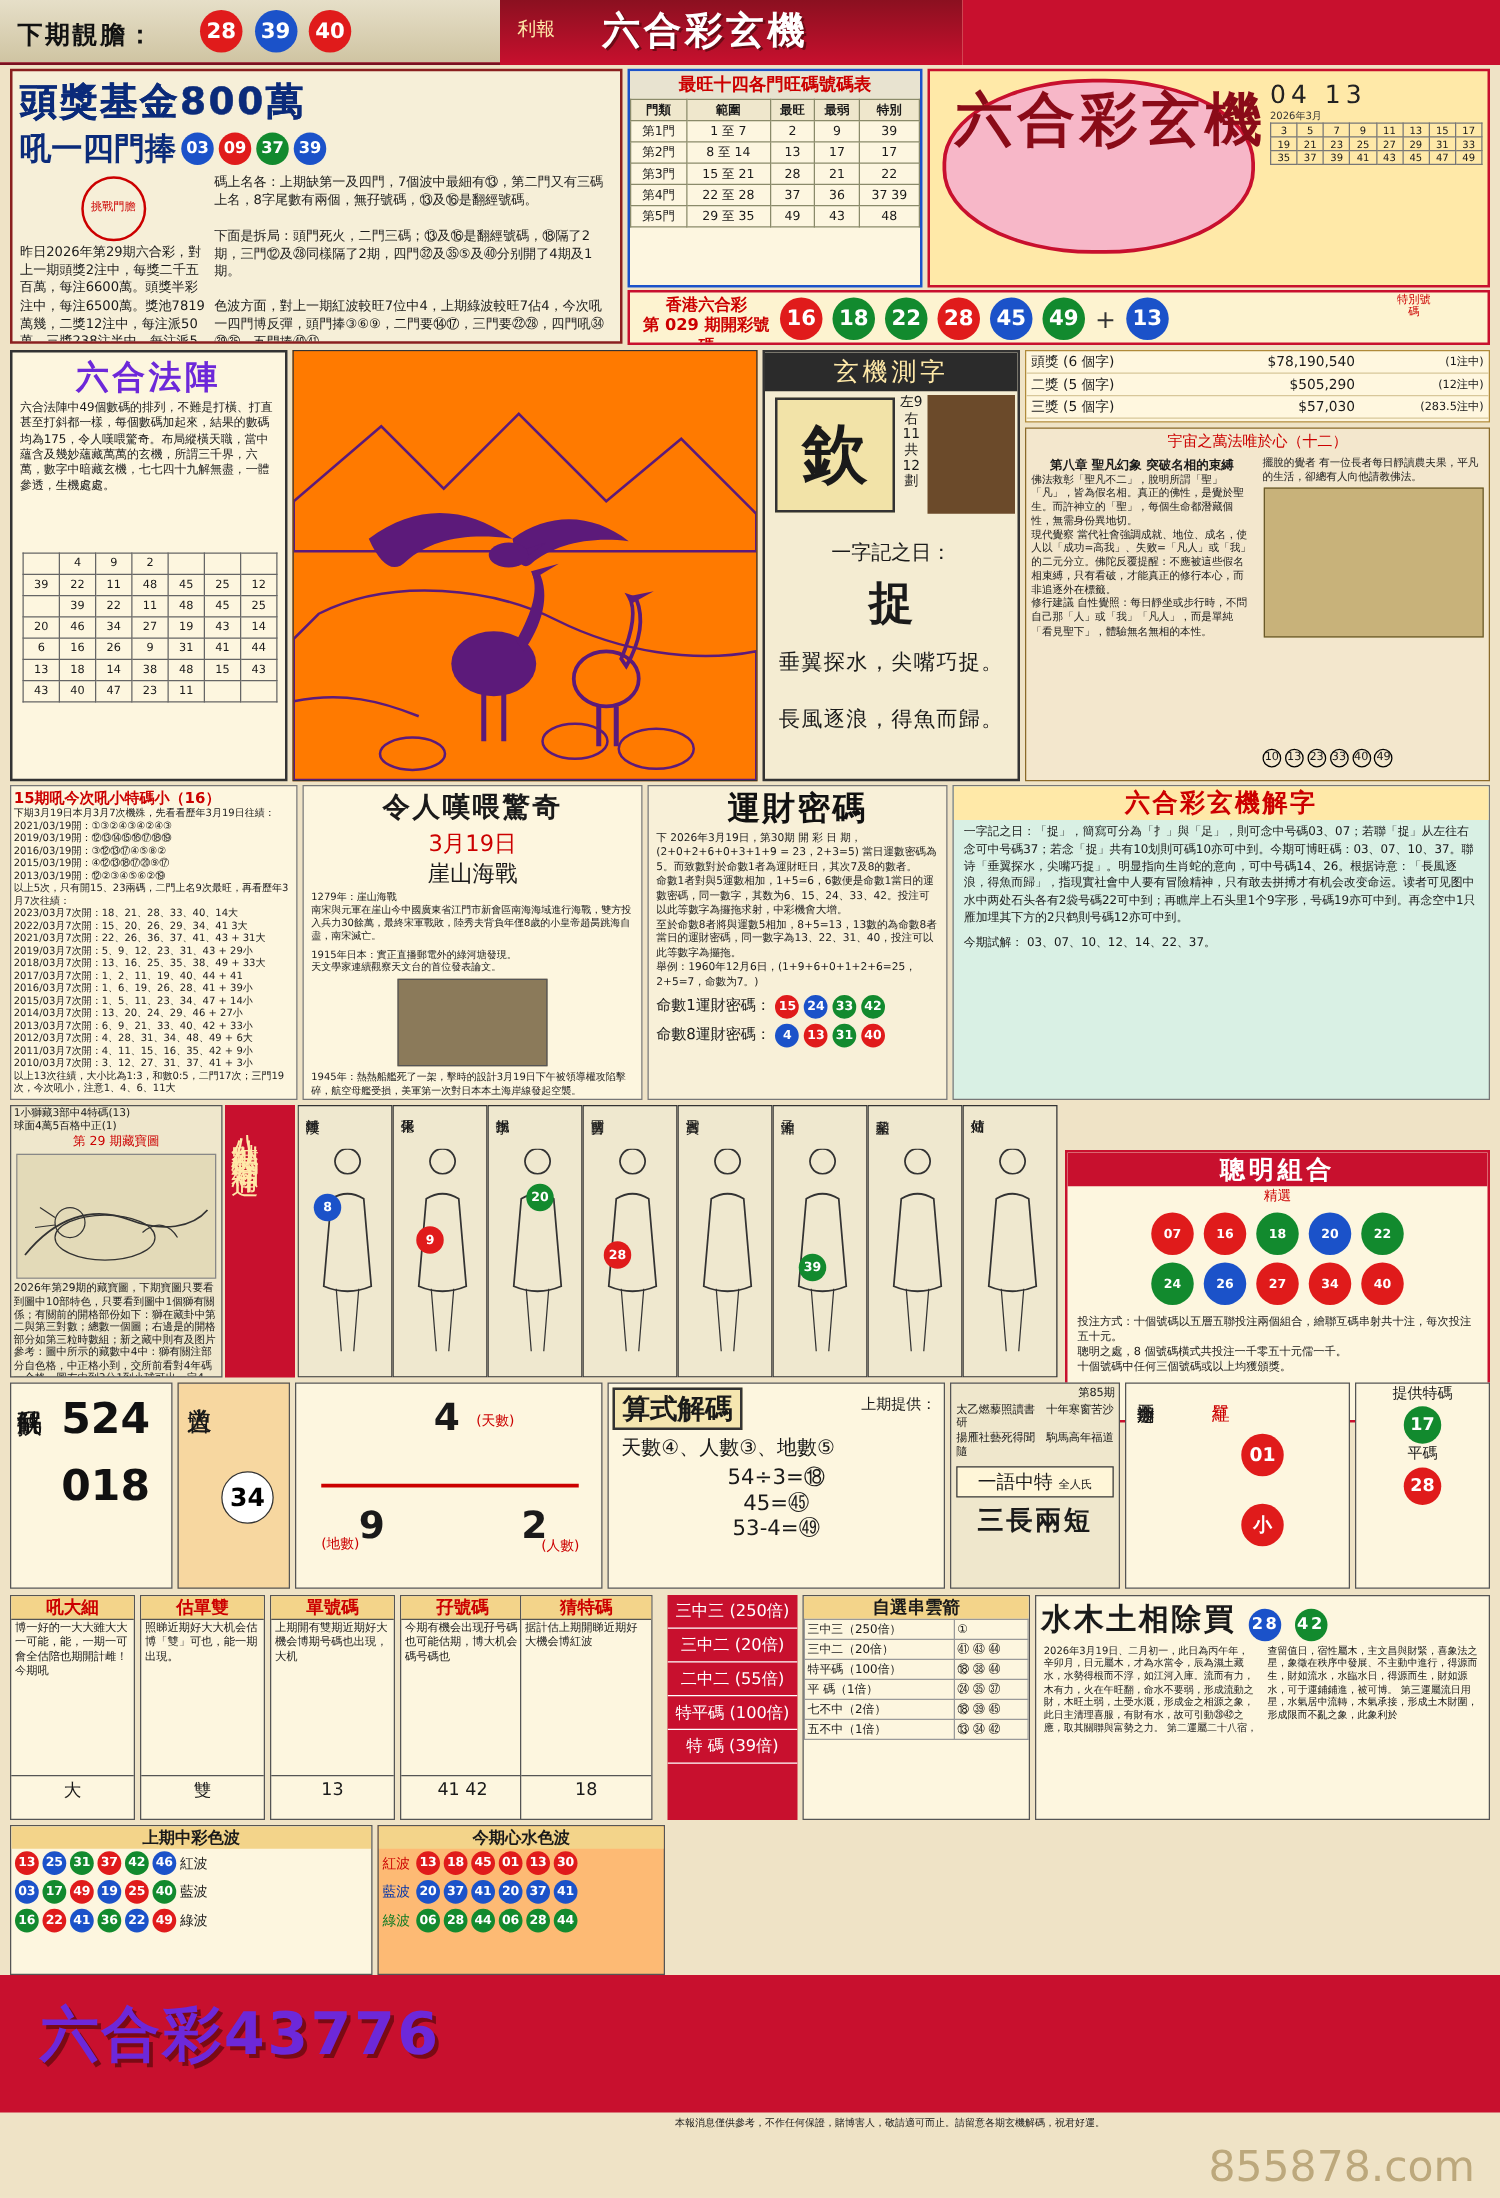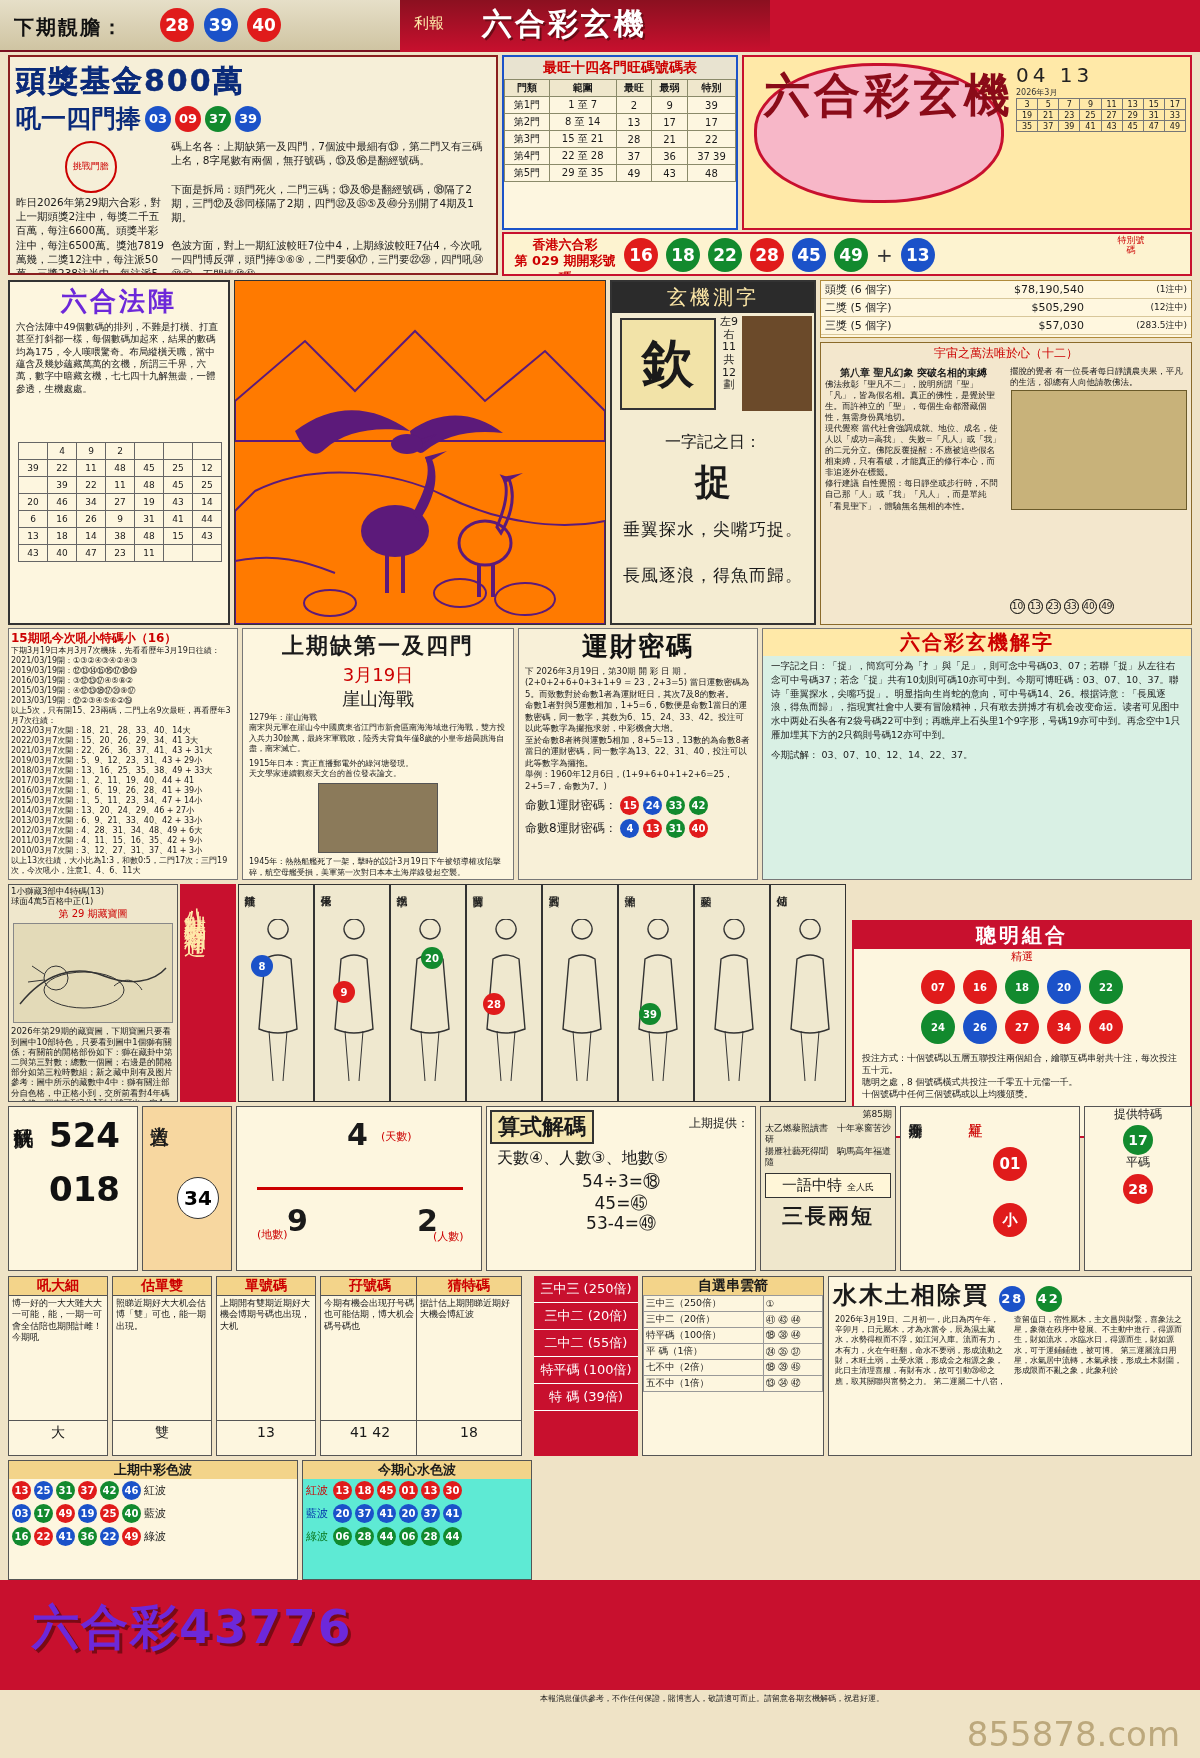--- a/index.html
+++ b/index.html
@@ -221,21 +221,21 @@
   #chuan table { width:100%; border-collapse:collapse; font-size:9.5px; }
   #chuan td { border:1px solid #999; padding:1px 2px; }
   #shui { left:828px; top:1276px; width:364px; height:180px; background:#fdf6df; border:1px solid #555; }
   #shui .ttl { font-size:24px; font-weight:bold; letter-spacing:2px; padding:2px 4px; }
   #shui .ttl .ball { width:26px; height:26px; font-size:13px; }
   #shui .txt { font-size:8px; line-height:1.3; padding:1px 6px; column-count:2; column-gap:8px; }
 
   
   #wave1 { left:8px; top:1460px; width:290px; height:120px; background:#fdf6df; border:1px solid #555; }
   #wave1 .hd { background:#f3d48a; text-align:center; font-size:13px; font-weight:bold; }
-  #wave2 { left:302px; top:1460px; width:230px; height:120px; background:#5eead4; border:1px solid #555; }
+  #wave2 { left:302px; top:1460px; width:230px; height:120px; background:#fdba74; border:1px solid #555; }
   #wave2 .hd { background:#f3d48a; text-align:center; font-size:13px; font-weight:bold; }
   .waverow { display:flex; align-items:center; gap:3px; padding:2px 3px; }
   .waverow .lab { width:24px; font-size:11px; }
   .waverow .ball { width:19px; height:19px; font-size:10px; }
 
   
   #footer { left:0; top:1580px; width:1200px; height:178px; background:#efe3c6; }
   #footer .redstrip { position:absolute; left:0; top:0; width:1200px; height:110px; background:#c8102e; }
   #footer .bigtxt { position:absolute; left:32px; top:16px; font-size:47px; font-weight:bold; color:#6d28d9;
      letter-spacing:2px; text-shadow:3px 3px 0 #7a0a14; }
@@ -578,21 +578,21 @@
     <div>2015/03月7次開：1、5、11、23、34、47 + 14小</div>
     <div>2014/03月7次開：13、20、24、29、46 + 27小</div>
     <div>2013/03月7次開：6、9、21、33、40、42 + 33小</div>
     <div>2012/03月7次開：4、28、31、34、48、49 + 6大</div>
     <div>2011/03月7次開：4、11、15、16、35、42 + 9小</div>
     <div>2010/03月7次開：3、12、27、31、37、41 + 3小</div>
     <div>以上13次往績，大小比為1:3，和數0:5，二門17次；三門19次，今次吼小，注意1、4、6、11大</div>
   </div>
 
   <div class="box" id="cangmi">
-    <div class="ttl">上期缺第一及四門</div>
+    <div class="ttl">令人嘆喂驚奇</div>
     <div class="date">3月19日</div>
     <div class="sub">崖山海戰</div>
     <div class="txt" style="white-space:pre-line">1279年：崖山海戰
 南宋與元軍在崖山今中國廣東省江門市新會區南海海域進行海戰，雙方投入兵力30餘萬，最終宋軍戰敗，陸秀夫背負年僅8歲的小皇帝趙昺跳海自盡，南宋滅亡。</div>
     <div class="txt" style="white-space:pre-line">1915年日本：實正直播郵電外的綠河塘發現。
 天文學家連續觀察天文台的首位發表論文。</div>
     <div class="img"></div>
     <div class="txt">1945年：熱熱船艦死了一架，擊時的設計3月19日下午被領導權攻陷擊碎，航空母艦受損，美軍第一次對日本本土海岸線發起空襲。</div>
 
   </div>

